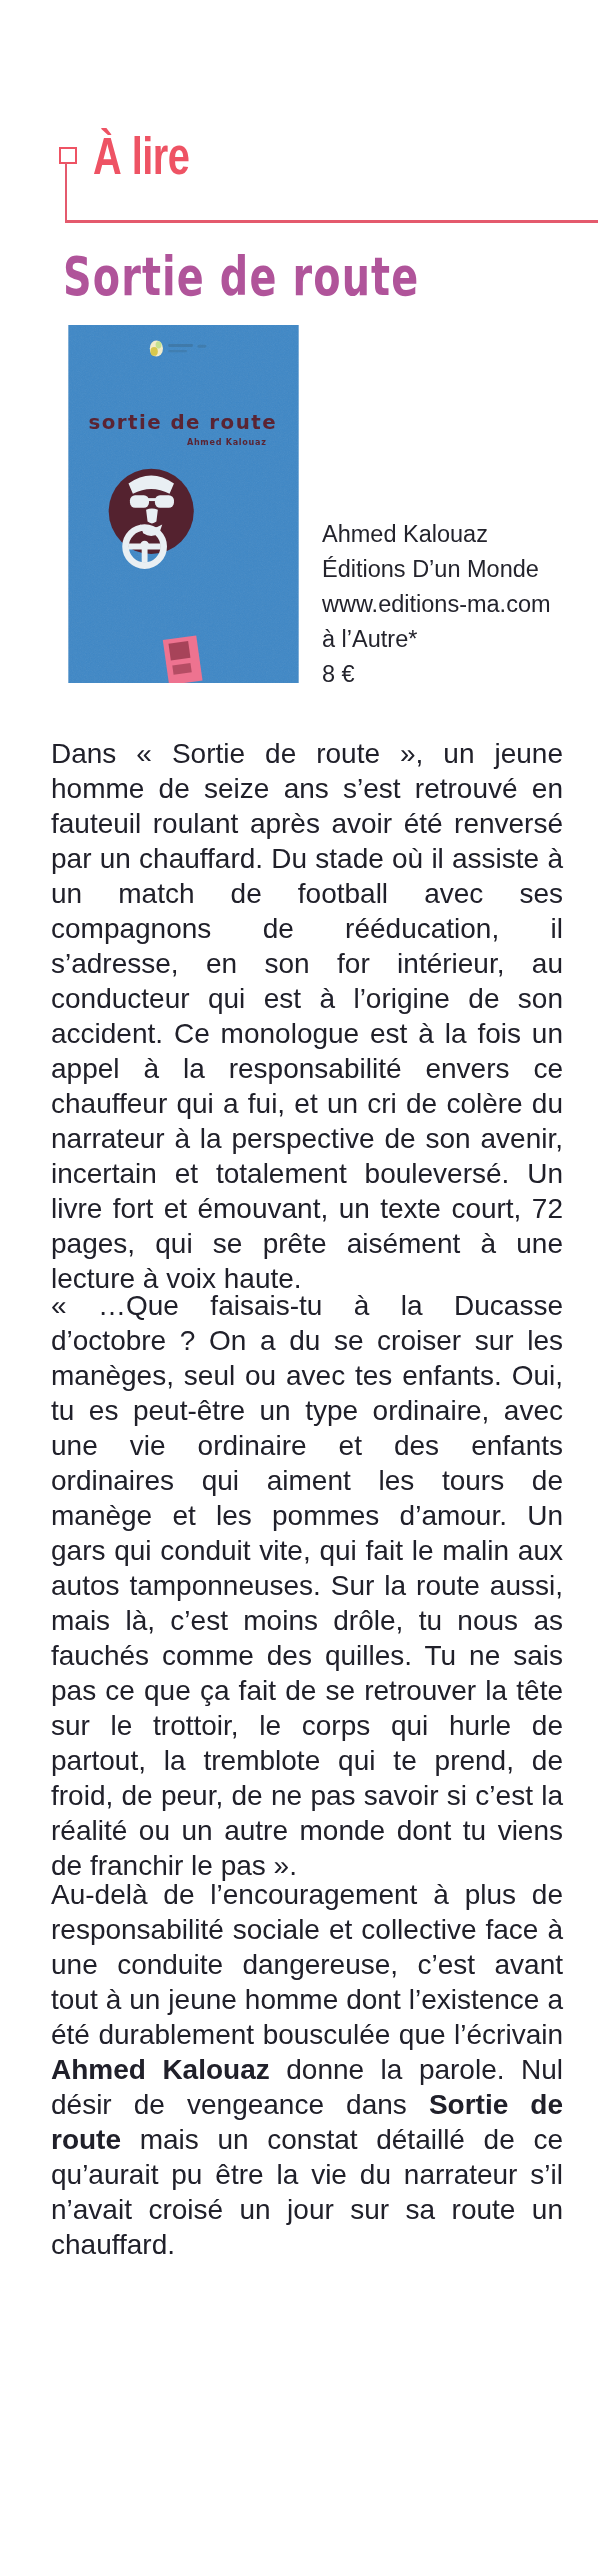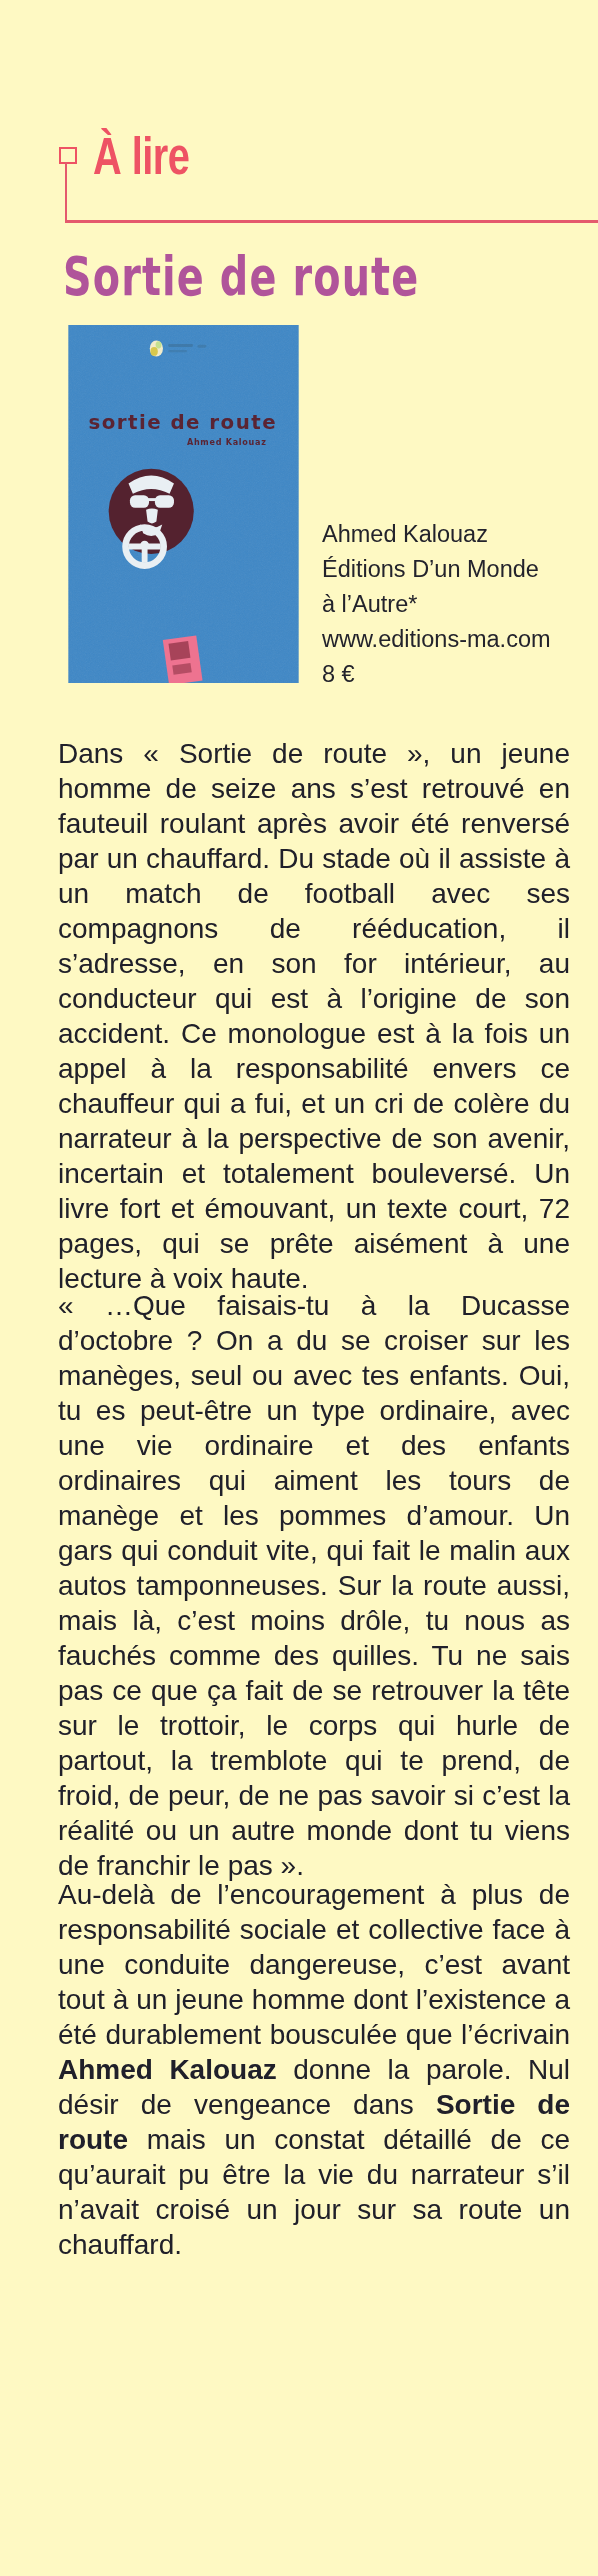--- a/index.html
+++ b/index.html
@@ -1,18 +1,18 @@
 <!DOCTYPE html>
 <html style="--accent: #ee5364; --rule: #e45a6d; --title: #b0549a; --cover_bg: #3e87c6; --cover_ink: #5a2433; --cover_circle: #54222f; --cover_face: #e9eff3; --sticker: #ee7390;font-size:11.8px"><head>
 <meta charset="utf-8">
 <style>
   html,body{margin:0;padding:0;background:#e9e9e9;}
   .page{
     position:relative;width:599px;height:2576px;margin:0 auto;
-    background:#fef9c3;overflow:hidden;
+    background:#ffffff;overflow:hidden;
     font-family:"Liberation Sans",sans-serif;color:#20202a;
   }
   
   .deco-square{
     position:absolute;left:59px;top:147px;width:14px;height:12.5px;
     border:2.2px solid var(--accent,#e85d6b);background:transparent;
   }
   .rule-v{position:absolute;left:65px;top:162px;width:2.2px;height:59px;background:var(--rule,#e45a6d);}
   .rule-h{position:absolute;left:65px;top:220px;width:534px;height:2.9px;background:var(--rule,#e45a6d);}
   .section-title{
@@ -32,21 +32,21 @@
   
   .book-cover{position:absolute;left:68px;top:325px;width:231px;height:358px;margin:0;}
   .book-cover svg{display:block;width:100%;height:100%;}
   
   .book-info{
     position:absolute;left:322px;top:517px;width:272px;
     font-size:23.5px;line-height:35px;color:#23232c;
   }
   
   .body{
-    position:absolute;left:58px;width:512px;margin:0;
+    position:absolute;left:51px;width:512px;margin:0;
     font-size:28px;line-height:35px;text-align:justify;
     color:#20202a;
   }
   .p1{top:736px;}
   .quote{top:1288px;}
   .p3{top:1877px;}
   .footnote{top:2270px;font-style:italic;}
   
   .page-footer{
     position:absolute;left:56px;top:2450px;width:529px;
@@ -115,22 +115,22 @@
         <rect x="-23" y="-32" width="46" height="62" fill="var(--sticker,#ee7390)"></rect>
         <rect x="-16" y="-26" width="27" height="23" fill="#8f3347" opacity="0.75"></rect>
         <rect x="-15" y="4" width="25" height="13" fill="#8f3347" opacity="0.6"></rect>
       </g>
     </svg>
   </figure>
 
   <div class="book-info">
     <div>Ahmed Kalouaz</div>
     <div>Éditions D’un Monde</div>
+    <div>www.editions-ma.com</div>
     <div>à l’Autre*</div>
-    <div>www.editions-ma.com</div>
     <div>8 €</div>
   </div>
 
   <p class="body p1">Dans « Sortie de route », un jeune homme de seize ans s’est retrouvé en fauteuil roulant après avoir été renversé par un chauffard. Du stade où il assiste à un match de football avec ses compagnons de rééducation, il s’adresse, en son for intérieur, au conducteur qui est à l’origine de son accident. Ce monologue est à la fois un appel à la responsabilité envers ce chauffeur qui a fui, et un cri de colère du narrateur à la perspective de son avenir, incertain et totalement bouleversé. Un livre fort et émouvant, un texte court, 72 pages, qui se prête aisément à une lecture à voix haute.</p>
   <p class="body quote">« …Que faisais-tu à la Ducasse d’octobre ? On a du se croiser sur les manèges, seul ou avec tes enfants. Oui, tu es peut-être un type ordinaire, avec une vie ordinaire et des enfants ordinaires qui aiment les tours de manège et les pommes d’amour. Un gars qui conduit vite, qui fait le malin aux autos tamponneuses. Sur la route aussi, mais là, c’est moins drôle, tu nous as fauchés comme des quilles. Tu ne sais pas ce que ça fait de se retrouver la tête sur le trottoir, le corps qui hurle de partout, la tremblote qui te prend, de froid, de peur, de ne pas savoir si c’est la réalité ou un autre monde dont tu viens de franchir le pas ».</p>
   <p class="body p3"><span>Au-delà de l’encouragement à plus de responsabilité sociale et collective face à une conduite dangereuse, c’est avant tout à un jeune homme dont l’existence a été durablement bousculée que l’écrivain </span><span style="font-weight: 700;">Ahmed Kalouaz</span><span> donne la parole. Nul désir de vengeance dans </span><span style="font-weight: 700;">Sortie de route</span><span> mais un constat détaillé de ce qu’aurait pu être la vie du narrateur s’il n’avait croisé un jour sur sa route un chauffard.</span></p>
 
 
 </div>
 

